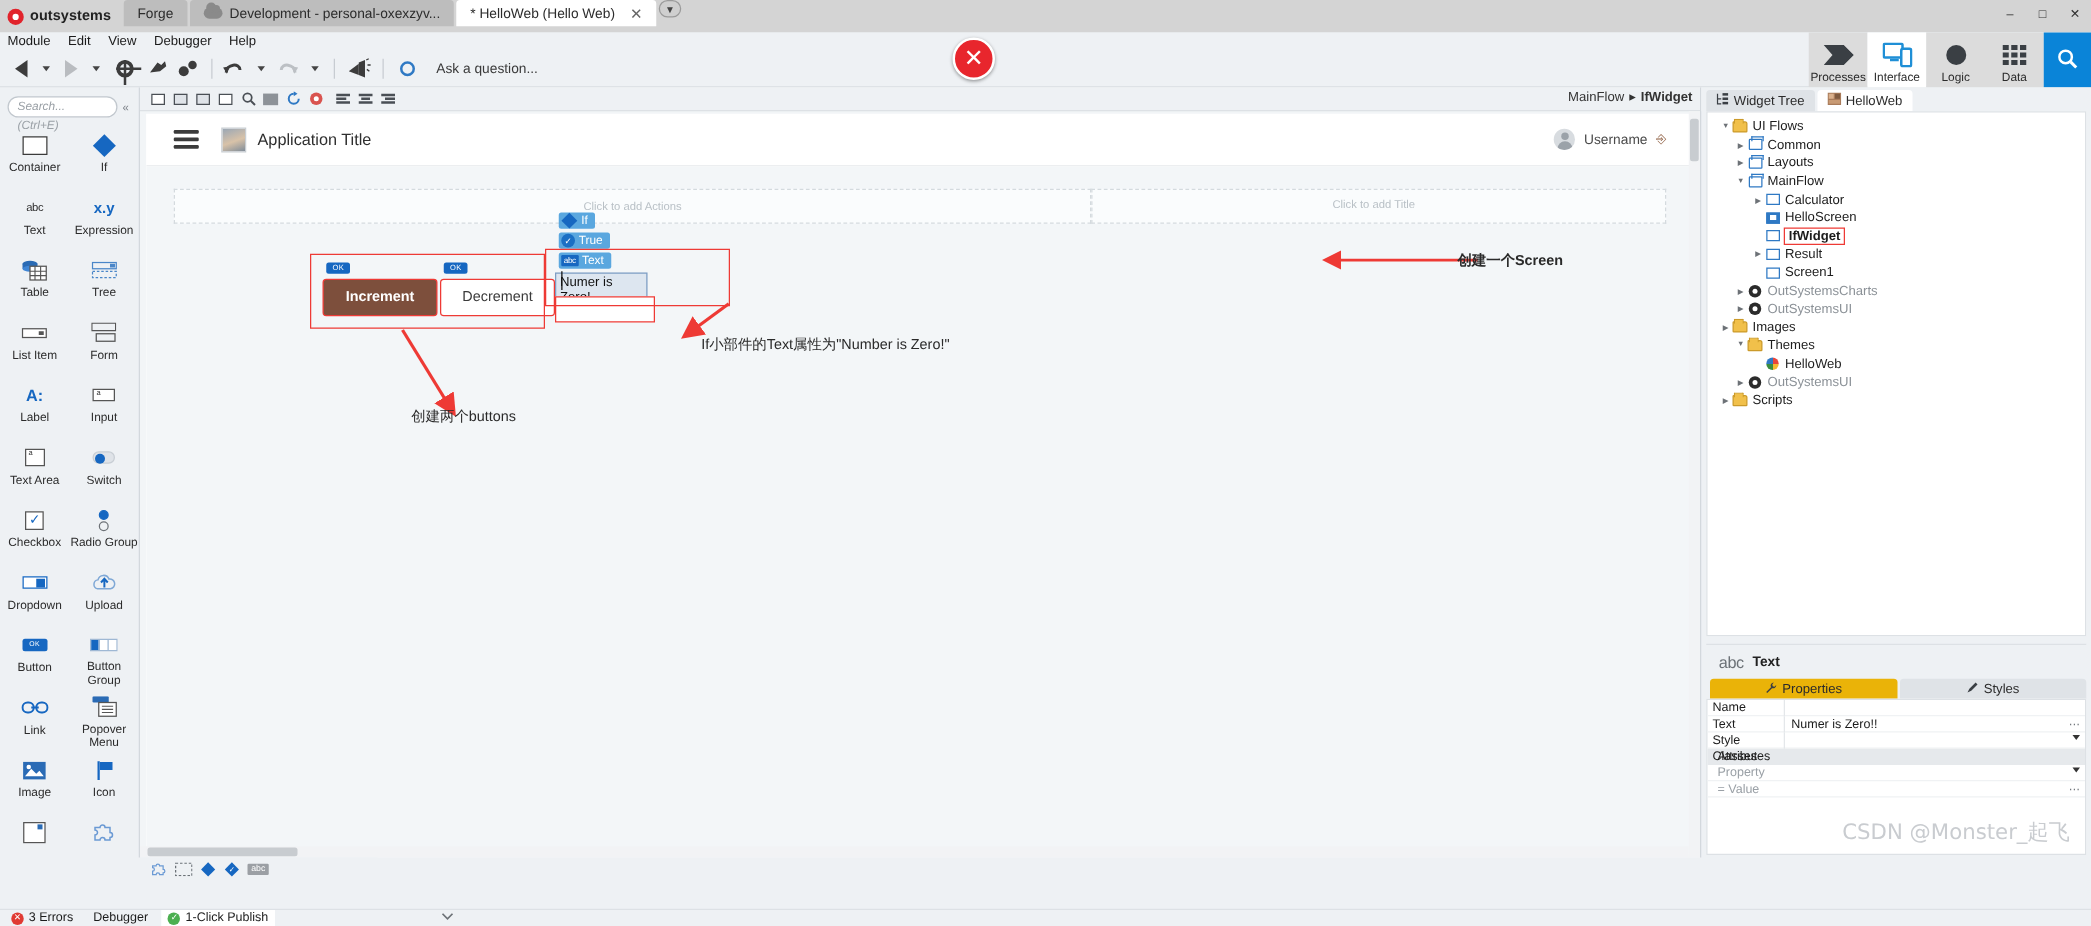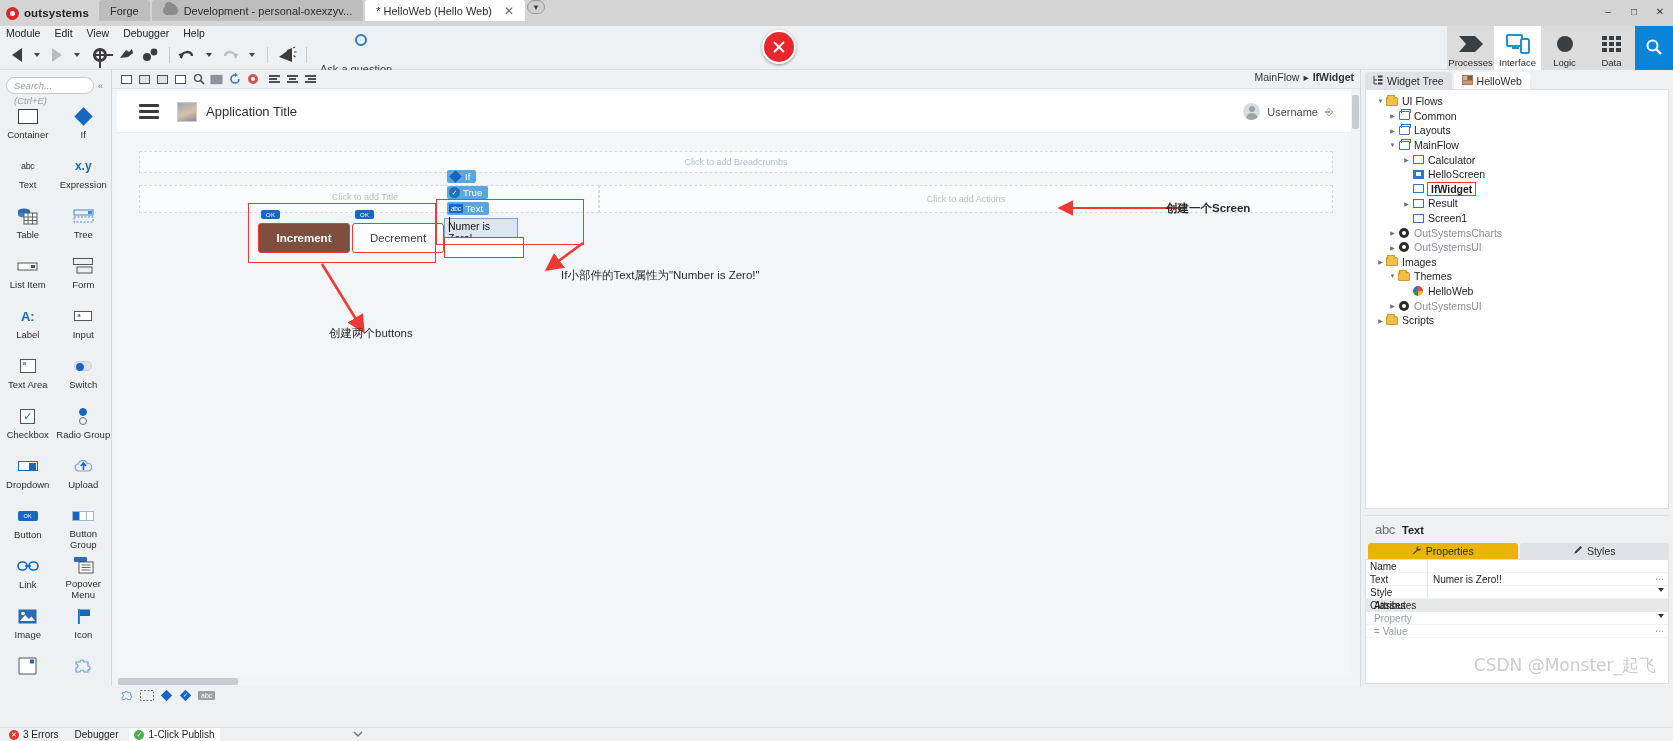--- a/index.html
+++ b/index.html
@@ -89,21 +89,21 @@
     position: relative;
   }
   .gear::before {
     content:""; position:absolute; left:-3px; top:3px; width:20px; height:2px; background:#3c3c3c;
   }
   .gear::after {
     content:""; position:absolute; left:3px; top:-3px; width:2px; height:20px; background:#3c3c3c;
   }
   .ask {
     display:flex; align-items:center; gap:17px; margin-left:6px;
-    font-size:11px; color:#3a3a3a;flex-direction:column;
+    font-size:11px; color:#3a3a3a;
   }
   .ask-ic { width:12px;height:12px;border-radius:50%;border:2px solid #2f79c4; }
 
   
   .stopbtn {
     position: absolute; left: 762px; top: 30px; width: 34px; height: 34px;
     border-radius: 50%; background: #e8262d; border: 2px solid #fff;
     box-shadow: 0 1px 3px rgba(0,0,0,.4);
     display:flex; align-items:center; justify-content:center;
     color:#fff; font-size:19px; line-height:1; font-weight:300;
@@ -788,27 +788,26 @@
         <span class="applogo"></span>
         <span class="apptitle">Application Title</span>
         <span class="user-area">
           <span class="avatar"></span>
           <span class="username">Username</span>
           <span class="logout-ic">⎆</span>
         </span>
       </div>
 
       <div class="page-body">
-        <div class="ph breadcrumb-ph">Click to add Breadcrumbs</div>
 
         <div class="row2">
+          <div class="ph actions-ph">Click to add Actions</div>
           <div class="ph title-ph">
             <span style="position:absolute;left:192px;top:6px;font-size:9px;color:#b9c0c6">Click to add Title</span>
           </div>
-          <div class="ph actions-ph">Click to add Actions</div>
         </div>
 
         <div class="ph footer-ph">Click to add Footer</div>
 
         <div class="chip" style="left:330px; top:37px;">
           <span class="cd"></span>
           <span>If</span>
         </div>
         <div class="chip" style="left:330px; top:53px;">
           <span class="ct">✓</span>

